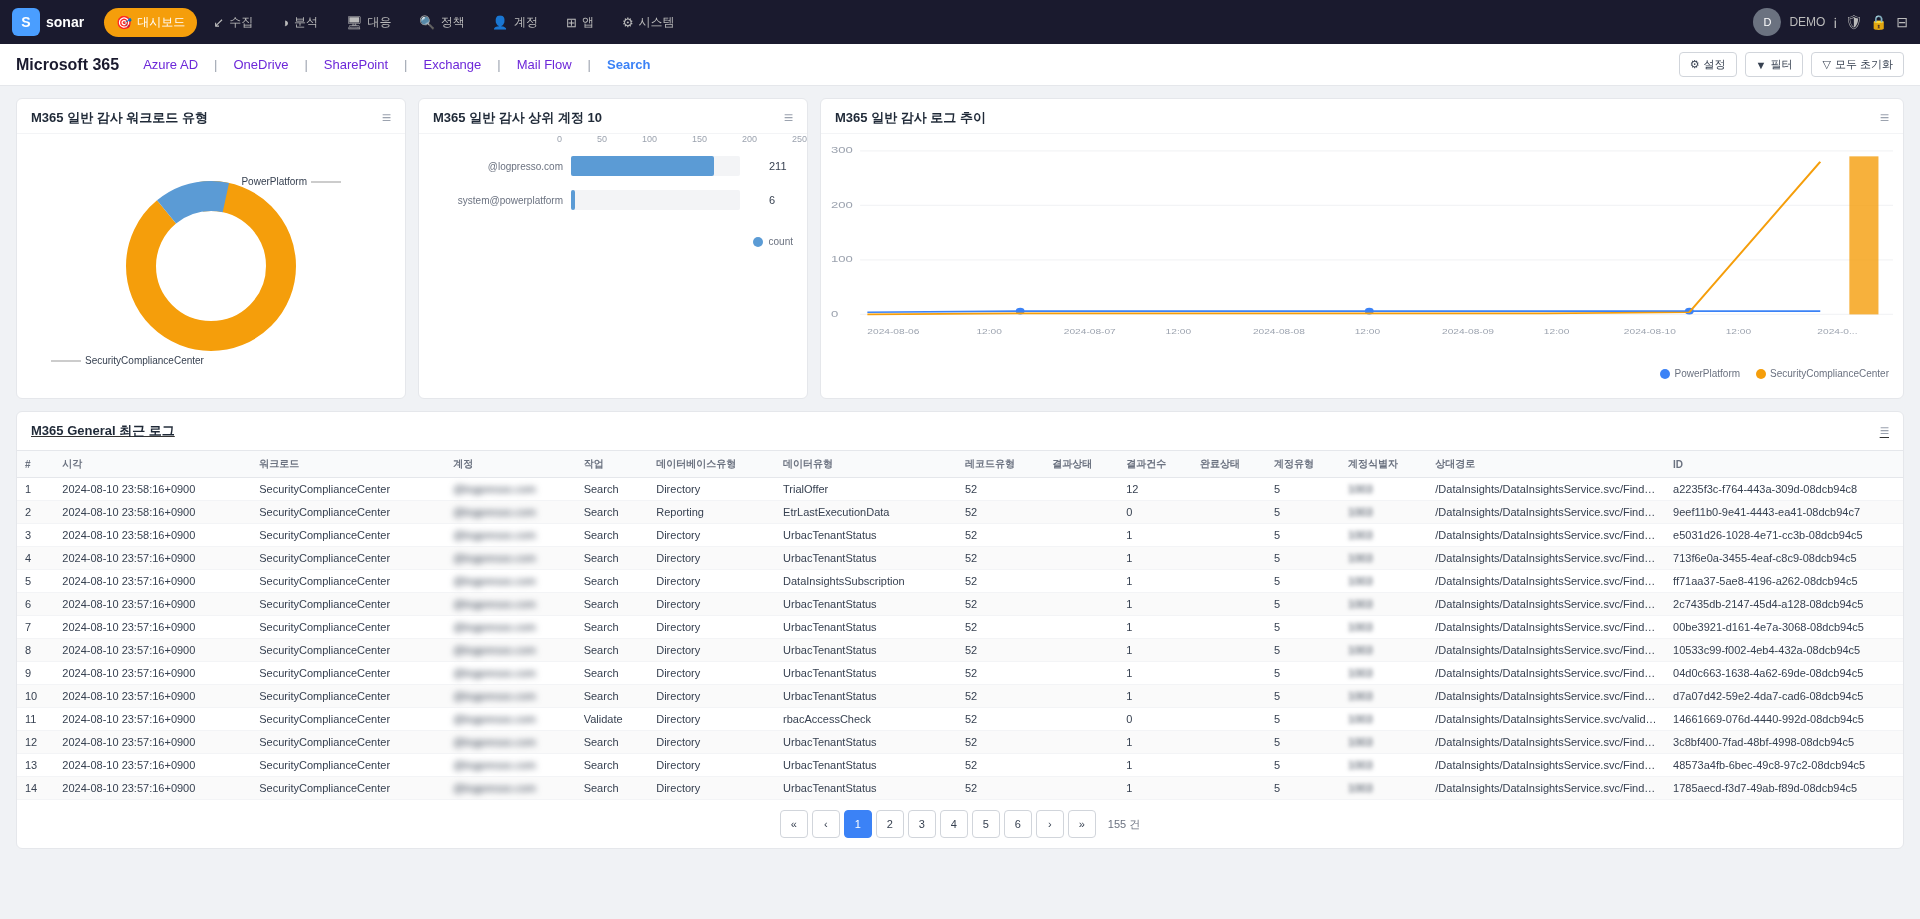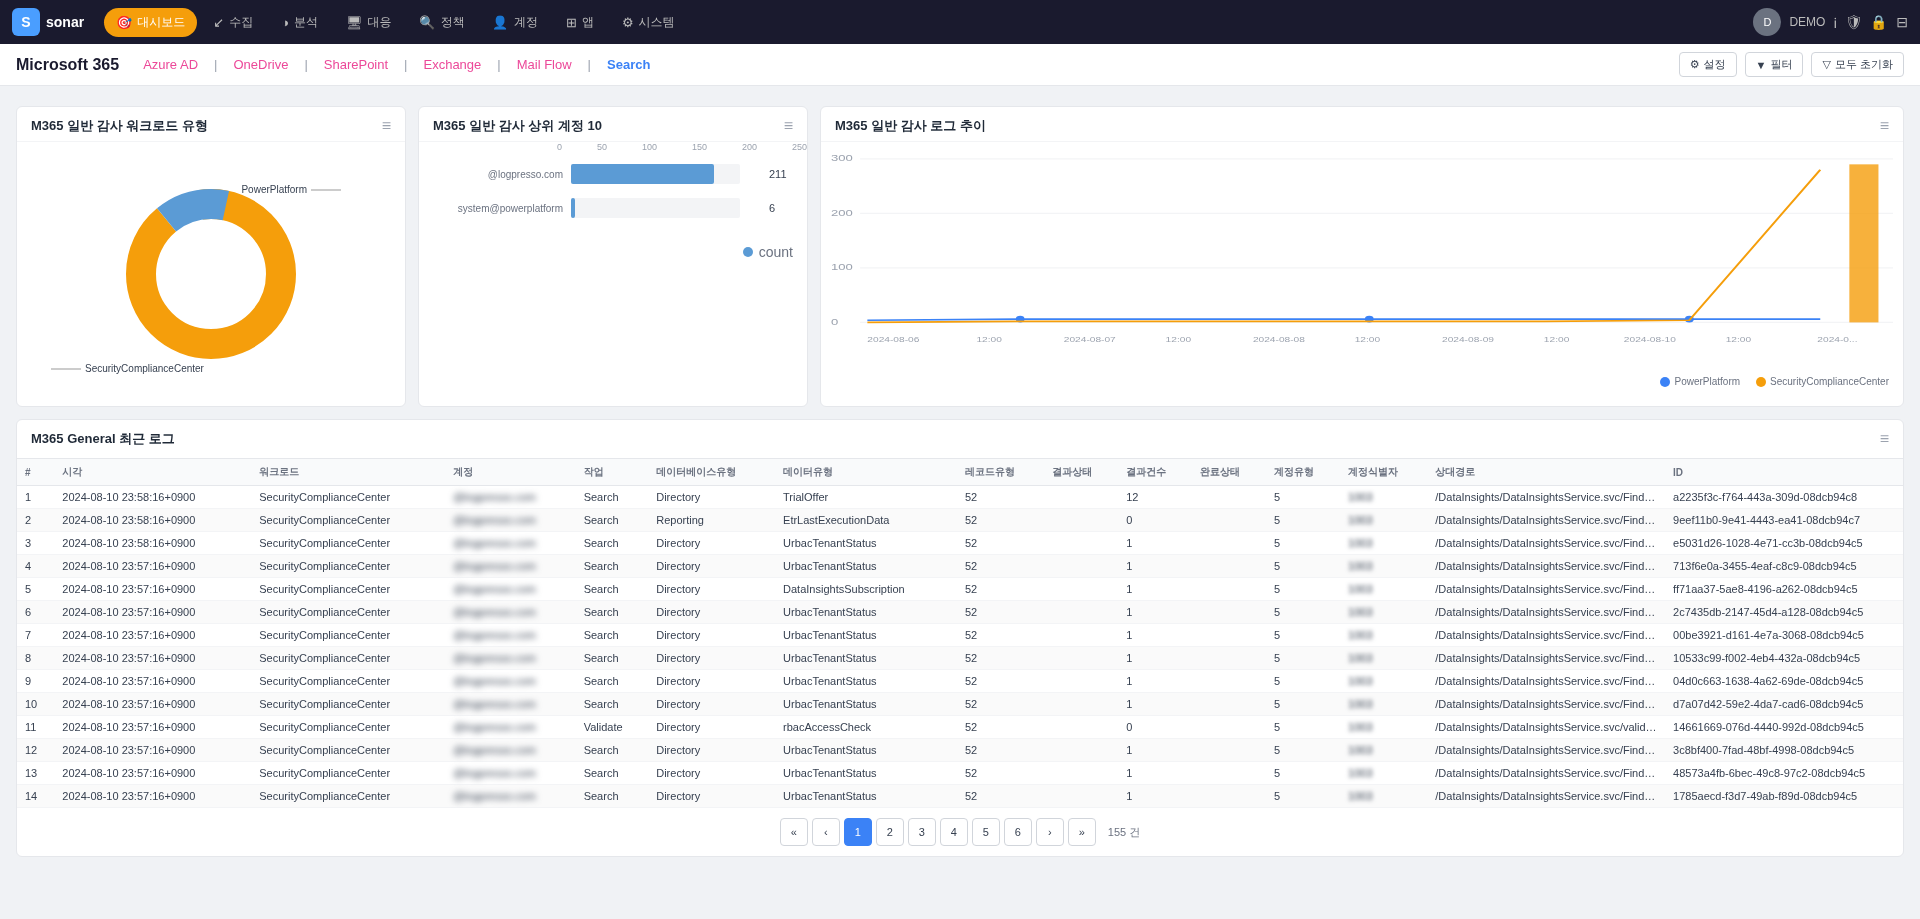--- a/index.html
+++ b/index.html
@@ -13,28 +13,28 @@
     .nav-item.active { background: #f59e0b; color: #fff; border-radius: 20px; }
     .nav-item .nav-icon { font-size: 13px; }
     .nav-right { margin-left: auto; display: flex; align-items: center; gap: 8px; }
     .nav-avatar { width: 28px; height: 28px; background: #6b7280; border-radius: 50%; display: flex; align-items: center; justify-content: center; color: white; font-size: 11px; }
     .nav-demo { color: #bbb; font-size: 12px; }
 
     
     .sub-header { background: #fff; padding: 8px 16px; display: flex; align-items: center; justify-content: space-between; border-bottom: 1px solid #e5e7eb; }
     .breadcrumb { display: flex; align-items: center; gap: 16px; font-size: 13px; }
     .breadcrumb .app-title { font-size: 16px; font-weight: 600; color: #1a1a2e; margin-right: 8px; }
-    .breadcrumb a { color: #ec4899; text-decoration: none; }
+    .breadcrumb a { color: #6d28d9; text-decoration: none; }
     .breadcrumb .sep { color: #9ca3af; }
     .breadcrumb .active-crumb { color: #3b82f6; font-weight: 600; }
     .sub-header-actions { display: flex; gap: 8px; align-items: center; }
     .btn-sm { padding: 4px 10px; border: 1px solid #d1d5db; border-radius: 4px; background: #fff; cursor: pointer; font-size: 11px; display: flex; align-items: center; gap: 4px; color: #374151; }
 
     
-    .main { padding: 20px 16px; }
+    .main { padding: 12px 16px; }
 
     
     .top-panels { display: grid; grid-template-columns: 390px 390px 1fr; gap: 12px; margin-bottom: 12px; }
     .panel { background: #fff; border-radius: 6px; border: 1px solid #e5e7eb; }
     .panel-header { display: flex; align-items: center; justify-content: space-between; padding: 10px 14px 6px; border-bottom: 1px solid #f3f4f6; }
     .panel-title { font-size: 13px; font-weight: 600; color: #1f2937; }
     .panel-menu { color: #9ca3af; cursor: pointer; font-size: 16px; }
     .panel-body { padding: 12px 14px; }
 
     
@@ -42,31 +42,31 @@
     .donut-svg { width: 200px; height: 200px; }
 
     
     .bar-chart { padding: 8px 14px 8px; }
     .bar-row { display: flex; align-items: center; margin-bottom: 14px; gap: 8px; }
     .bar-label { width: 130px; text-align: right; font-size: 10px; color: #6b7280; overflow: hidden; text-overflow: ellipsis; white-space: nowrap; }
     .bar-track { flex: 1; background: #f3f4f6; height: 20px; border-radius: 2px; position: relative; }
     .bar-fill { height: 100%; background: #5b9bd5; border-radius: 2px; }
     .bar-value { font-size: 11px; color: #374151; margin-left: 21px; min-width: 24px; }
     .bar-axis { display: flex; justify-content: space-between; font-size: 9px; color: #9ca3af; padding: 0 0 4px 138px; }
-    .chart-legend { display: flex; align-items: center; gap: 6px; justify-content: flex-end; padding: 4px 14px 8px; font-size: 14px; color: #6b7280; }
+    .chart-legend { display: flex; align-items: center; gap: 6px; justify-content: flex-end; padding: 4px 14px 8px; font-size: 10px; color: #6b7280; }
     .legend-dot { width: 10px; height: 10px; border-radius: 50%; }
 
     
     .line-chart-container { padding: 6px 10px; height: 230px; position: relative; overflow: hidden; }
     .line-chart-svg { width: 100%; height: 100%; }
     .chart-legend-bottom { display: flex; align-items: center; gap: 16px; justify-content: flex-end; padding: 4px 14px 8px; font-size: 10px; color: #6b7280; }
 
     
     .bottom-panel { background: #fff; border-radius: 6px; border: 1px solid #e5e7eb; }
-    .bottom-panel-header { display: flex; align-items: center; justify-content: space-between; padding: 10px 14px; border-bottom: 1px solid #e5e7eb; }
+    .bottom-panel-header { display: flex; align-items: center; justify-content: space-between; padding: 10px 14px; border-bottom: 1px solid #e5e7eb; text-decoration: underline; }
     .bottom-panel-title { font-size: 13px; font-weight: 600; color: #1f2937; }
 
     
     .data-table { width: 100%; border-collapse: collapse; font-size: 11px; }
     .data-table th { background: #f9fafb; padding: 6px 8px; text-align: left; font-weight: 600; color: #6b7280; border-bottom: 1px solid #e5e7eb; white-space: nowrap; font-size: 10px; }
     .data-table td { padding: 5px 8px; border-bottom: 1px solid #f3f4f6; color: #374151; white-space: nowrap; overflow: hidden; max-width: 180px; text-overflow: ellipsis; }
     .data-table tr:nth-child(even) { background: #fafafa; }
 
     
     .pagination { display: flex; align-items: center; justify-content: center; padding: 10px; gap: 4px; }

